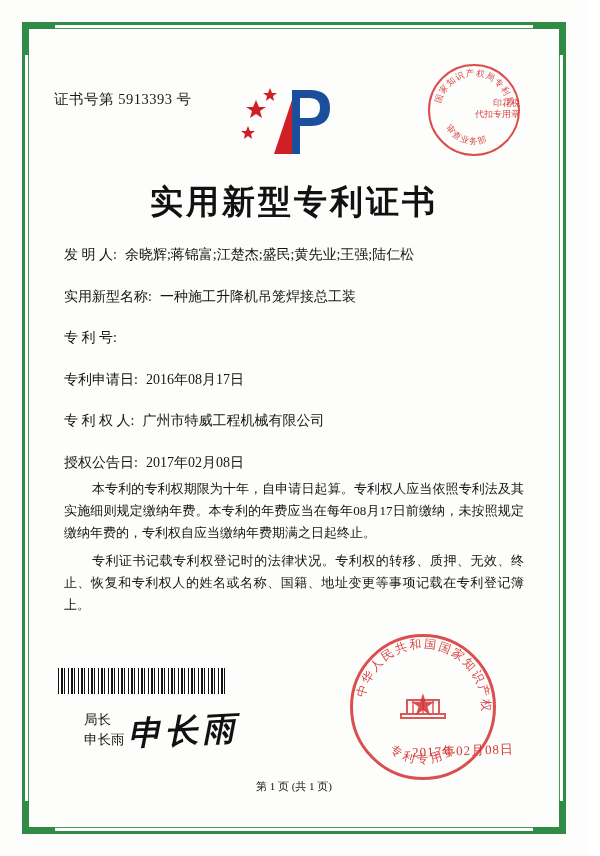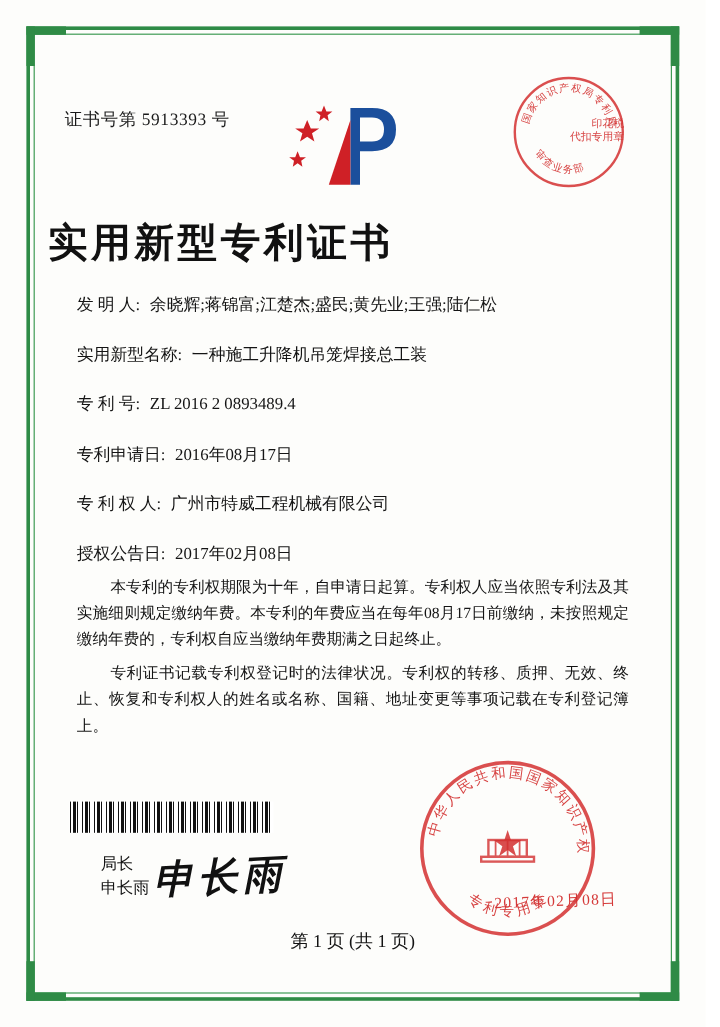--- a/index.html
+++ b/index.html
@@ -108,21 +108,21 @@
     width: 100%; height: 100%;
     color: #d33030;
     font-size: 8px;
     opacity: 0.9;
   }
 
   .title {
     position: absolute;
     left: 0; right: 0;
     top: 140px;
-    text-align: left;
+    text-align: center;
     font-size: 33px;
     font-weight: bold;
     letter-spacing: 3px;
     color: #111;
     font-family: "Liberation Serif", "DejaVu Serif", serif;
   }
 
   .fields {
     position: absolute;
     left: 24px;
@@ -243,21 +243,21 @@
     opacity: 0.95;
     letter-spacing: 1px;
     transform: rotate(-2deg);
   }
 
   .page-no {
     position: absolute;
     left: 0; right: 0;
     bottom: 22px;
     text-align: center;
-    font-size: 15px;
+    font-size: 11px;
     color: #141414;
   }
 </style>
 </head>
 <body>
 
 <div class="page">
 
   <div class="border-outer"></div>
   <div class="border-inner"></div>
@@ -307,21 +307,20 @@
       <div class="field-row">
         <span class="field-label">发 明 人:</span>
         <span class="field-value">余晓辉;蒋锦富;江楚杰;盛民;黄先业;王强;陆仁松</span>
       </div>
       <div class="field-row">
         <span class="field-label">实用新型名称:</span>
         <span class="field-value">一种施工升降机吊笼焊接总工装</span>
       </div>
       <div class="field-row">
         <span class="field-label">专 利 号:</span>
-        <span class="field-value">ZL 2016 2 0893489.4</span>
       </div>
       <div class="field-row">
         <span class="field-label">专利申请日:</span>
         <span class="field-value">2016年08月17日</span>
       </div>
       <div class="field-row">
         <span class="field-label">专 利 权 人:</span>
         <span class="field-value">广州市特威工程机械有限公司</span>
       </div>
       <div class="field-row">

